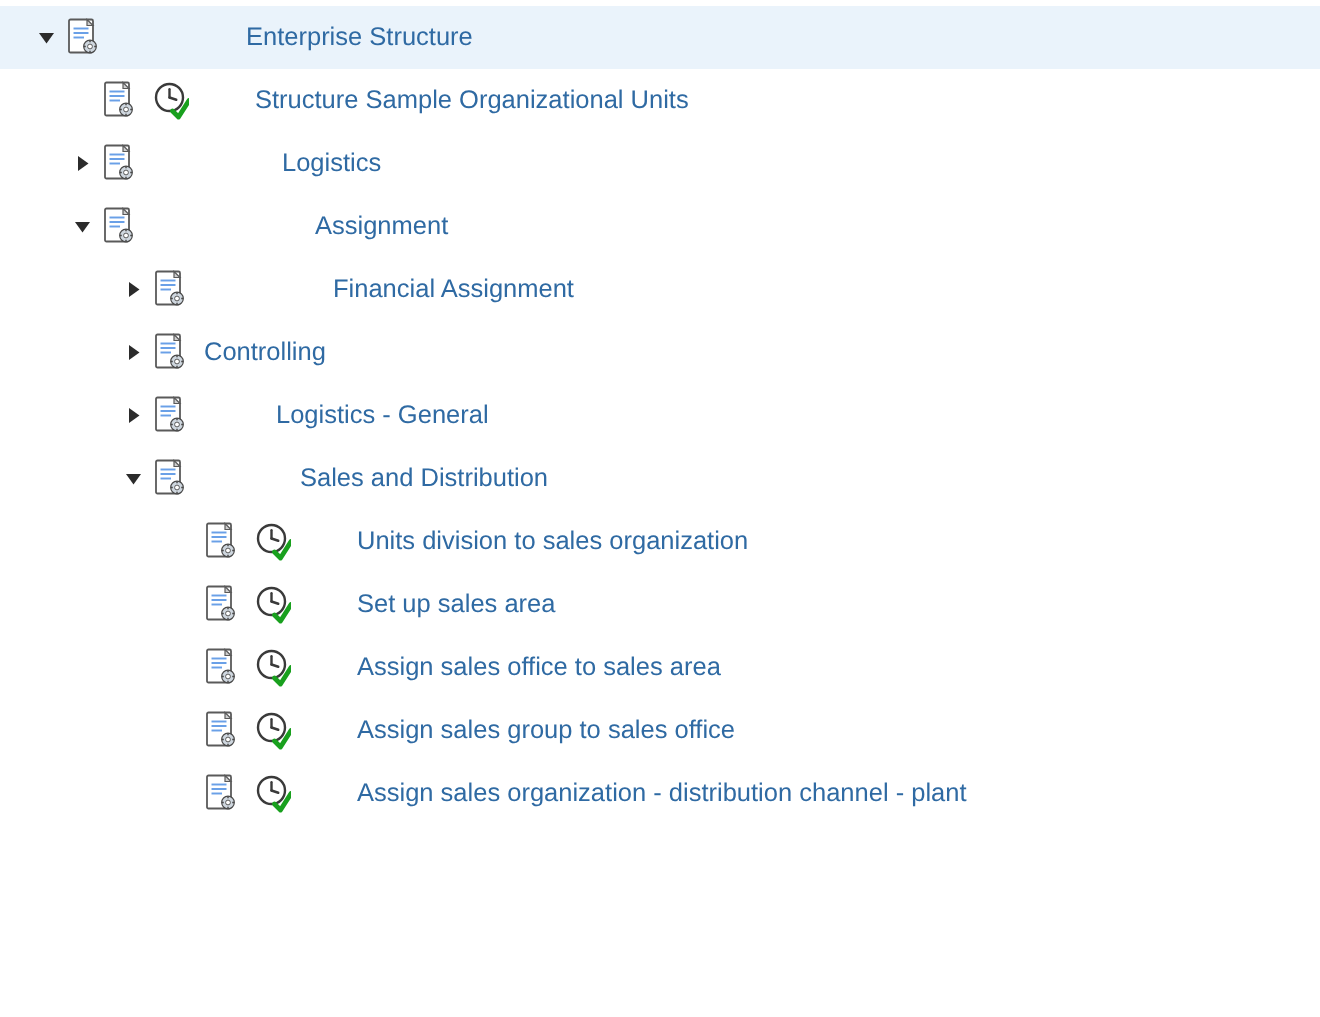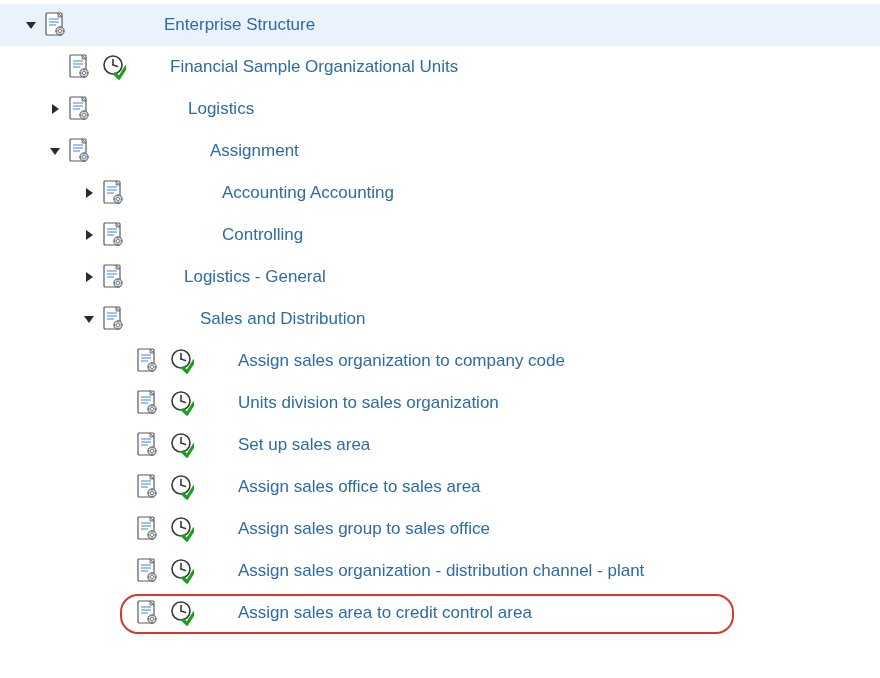--- a/index.html
+++ b/index.html
@@ -122,21 +122,21 @@
         <svg width="22" height="26">
           <use href="#doc"></use>
         </svg>
       </span>
     <span class="clock-icon">
         <svg width="26" height="26">
           <use href="#clock"></use>
         </svg>
       </span>
     <span class="gap32"></span>
-    <span class="label">Financial Sample Organizational Units</span>
+    <span class="label">Structure Sample Organizational Units</span>
   </div>
 
   <div class="row">
     <span class="spacer-ind" style="width:42px"></span>
     <span class="expander">
         <svg width="14" height="14">
           <use href="#tri-right"></use>
         </svg>
       </span>
     <span class="doc-icon">
@@ -167,36 +167,36 @@
     <span class="expander">
         <svg width="14" height="14">
           <use href="#tri-right"></use>
         </svg>
       </span>
     <span class="doc-icon">
         <svg width="22" height="26">
           <use href="#doc"></use>
         </svg>
       </span>
-    <span class="label" style="margin-left:86px">Accounting Accounting</span>
+    <span class="label" style="margin-left:86px">Financial Assignment</span>
   </div>
 
   <div class="row">
     <span class="spacer-ind" style="width:76px"></span>
     <span class="expander">
         <svg width="14" height="14">
           <use href="#tri-right"></use>
         </svg>
       </span>
     <span class="doc-icon">
         <svg width="22" height="26">
           <use href="#doc"></use>
         </svg>
       </span>
-    <span class="label" style="margin-left:86px">Controlling</span>
+    <span class="label" style="">Controlling</span>
   </div>
 
   <div class="row">
     <span class="spacer-ind" style="width:76px"></span>
     <span class="expander">
         <svg width="14" height="14">
           <use href="#tri-right"></use>
         </svg>
       </span>
     <span class="doc-icon">
@@ -215,35 +215,20 @@
         </svg>
       </span>
     <span class="doc-icon">
         <svg width="22" height="26">
           <use href="#doc"></use>
         </svg>
       </span>
     <span class="label" style="margin-left:64px">Sales and Distribution</span>
   </div>
 
-  <div class="row">
-    <span class="spacer-ind" style="width:130px"></span>
-    <span class="doc-icon">
-        <svg width="22" height="26">
-          <use href="#doc"></use>
-        </svg>
-      </span>
-    <span class="clock-icon">
-        <svg width="26" height="26">
-          <use href="#clock"></use>
-        </svg>
-      </span>
-    <span class="gap32"></span>
-    <span class="label">Assign sales organization to company code</span>
-  </div>
 
 
   <div class="row">
     <span class="spacer-ind" style="width:130px"></span>
     <span class="doc-icon">
         <svg width="22" height="26">
           <use href="#doc"></use>
         </svg>
       </span>
     <span class="clock-icon">
@@ -312,30 +297,14 @@
       </span>
     <span class="clock-icon">
         <svg width="26" height="26">
           <use href="#clock"></use>
         </svg>
       </span>
     <span class="gap32"></span>
     <span class="label">Assign sales organization - distribution channel - plant</span>
   </div>
 
-  <div class="row highlight-wrap">
-    <span class="spacer-ind" style="width:130px"></span>
-    <span class="doc-icon">
-        <svg width="22" height="26">
-          <use href="#doc"></use>
-        </svg>
-      </span>
-    <span class="clock-icon">
-        <svg width="26" height="26">
-          <use href="#clock"></use>
-        </svg>
-      </span>
-    <span class="gap32"></span>
-    <span class="label">Assign sales area to credit control area</span>
-    <span class="highlight-ring" style="left:120px; top:2px; width:610px; height:36px;"></span>
-  </div>
 
 </div>
 
 </body></html>

